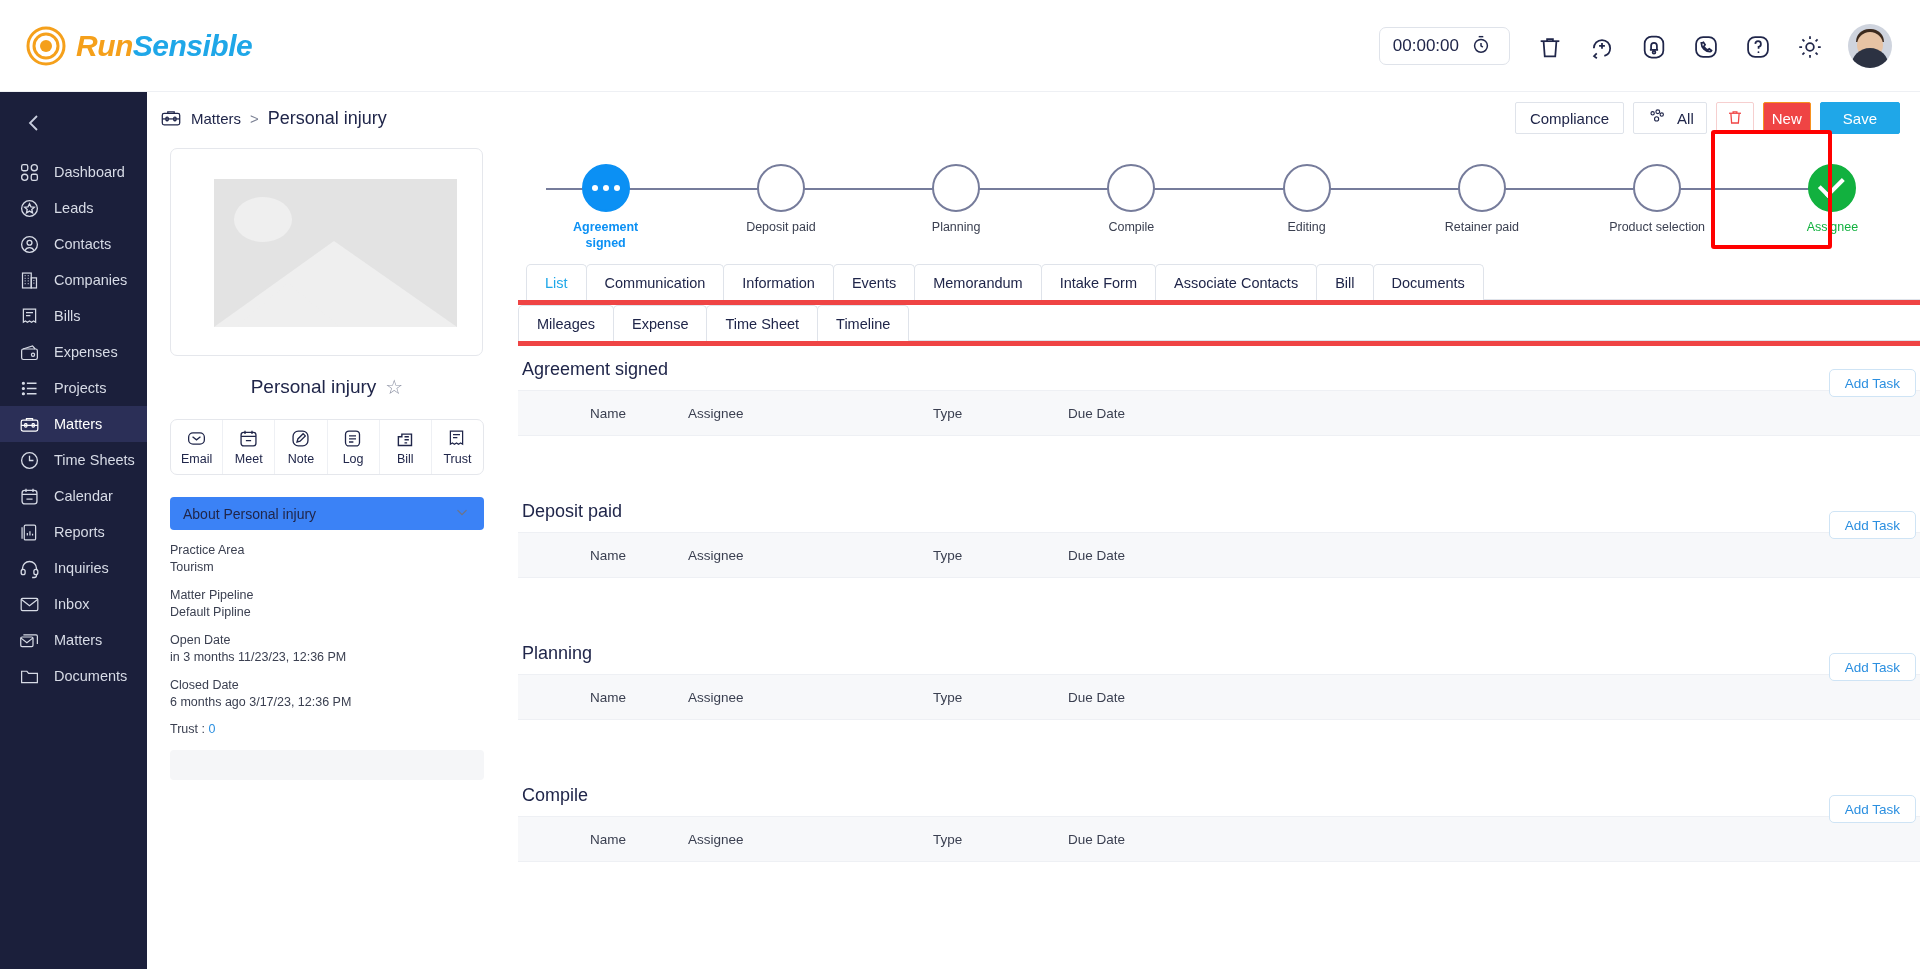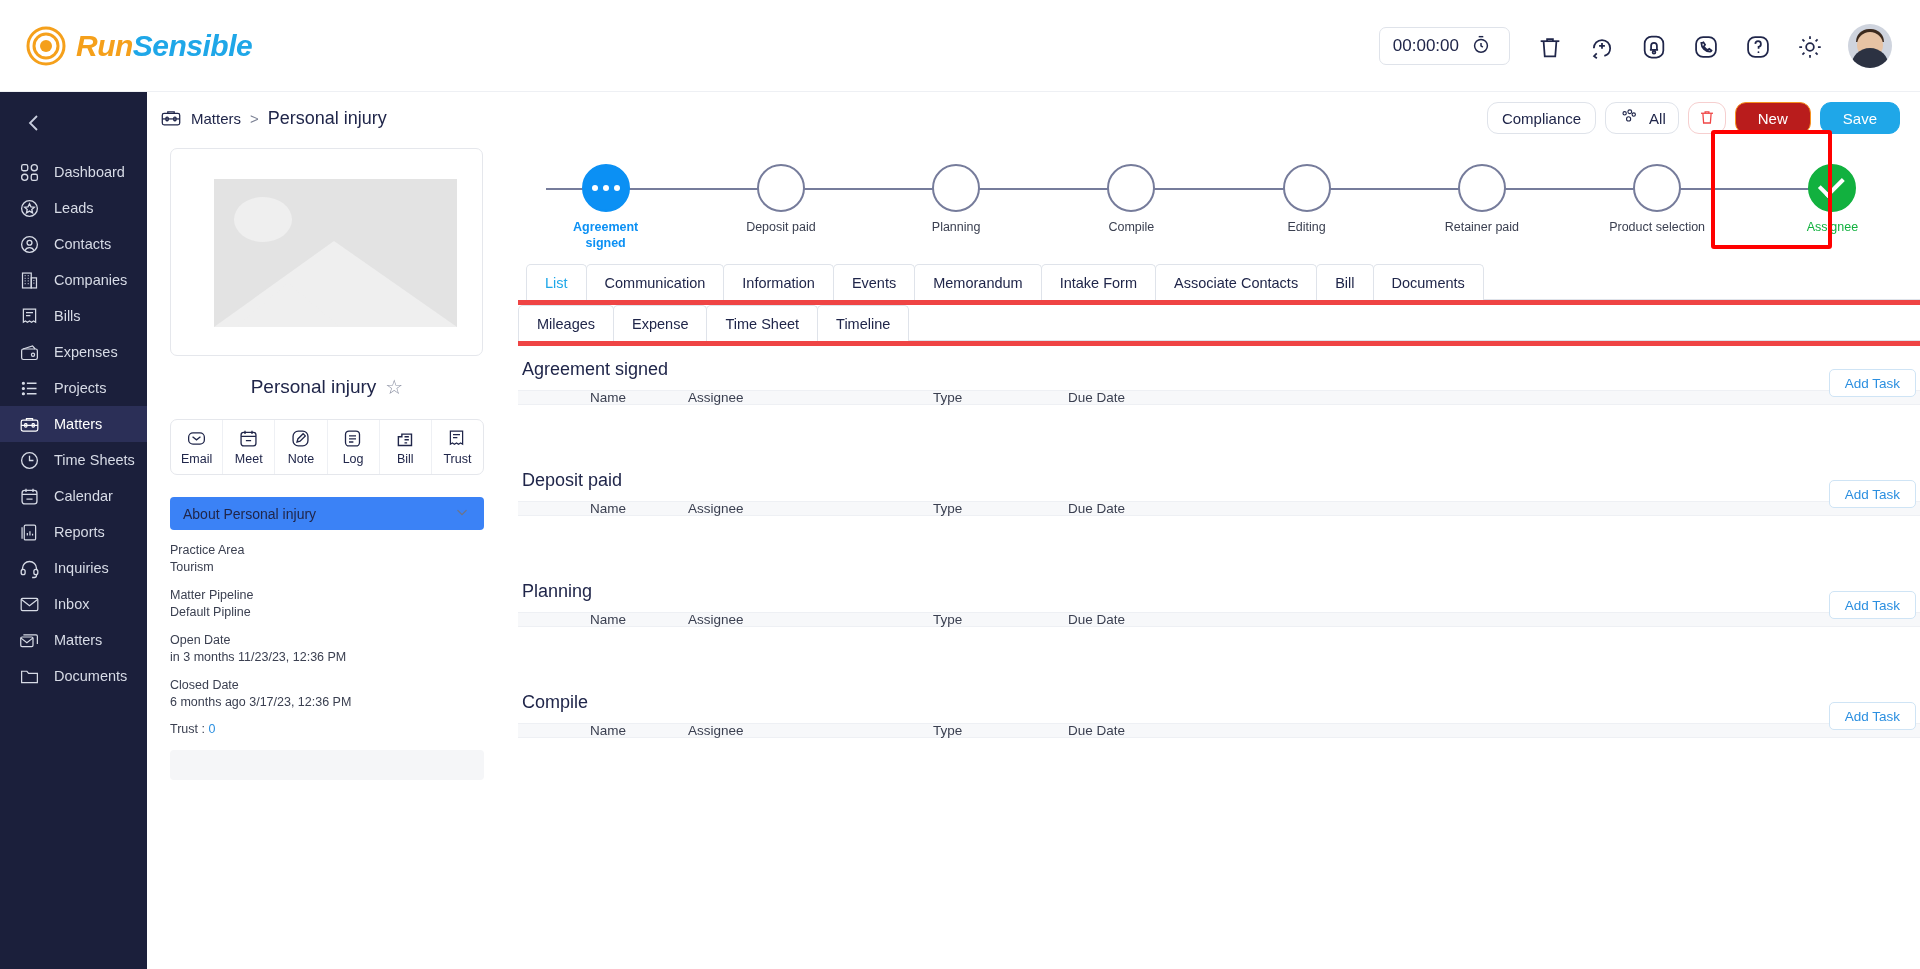--- a/index.html
+++ b/index.html
@@ -71,28 +71,28 @@
     display: flex; align-items: center;
   }
   .crumb { display: flex; align-items: center; gap: 9px; margin-left: 13px; }
   .crumb-ico { width: 22px; height: 22px; color: #20264a; }
   .crumb-a { font-size: 15px; color: #20264a; cursor: pointer; }
   .crumb-sep { font-size: 15px; color: #7b8194; }
   .crumb-cur { font-size: 18px; color: #20264a; font-weight: 500; }
 
   .actions { margin-left: auto; display: flex; align-items: center; gap: 9px; margin-right: 20px; }
   .btn {
-    height: 32px; border-radius: 11px; font-size: 15px;
+    height: 32px; border-radius: 2px; font-size: 15px;
     display: flex; align-items: center; justify-content: center;
     cursor: pointer; padding: 0 14px; border: 1px solid #dfe3ea;
     background: #fff; color: #20264a; white-space: nowrap;
   }
   .btn-all { gap: 9px; padding: 0 12px; }
   .btn-trash { padding: 0 9px; border-color: #f6cfcf; color: #f04646; }
-  .btn-new { background: #b91c1c; border-color: #F7921E; color: #fff; padding: 0 22px; }
+  .btn-new { background: #ef4444; border-color: #F7921E; color: #fff; padding: 0 8px; }
   .btn-save { background: #1FA7E8; border-color: #1FA7E8; color: #fff; padding: 0 22px; }
 
   
   .leftcol { position: absolute; left: 147px; top: 144px; width: 360px; height: 825px; background: #fff; }
   .thumb {
     margin: 4px 23px 0 23px; width: 313px; height: 208px;
     border: 1px solid #e5e7ec; border-radius: 7px;
     background: #ffffff; position: relative; overflow: hidden;
   }
   .thumb-inner { position: absolute; left: 43px; top: 30px; width: 243px; height: 148px; background: #e3e3e3; }
@@ -180,21 +180,21 @@
   .grp { margin-top: 12px; }
   .grp-head { display: flex; align-items: center; padding: 0 4px 0 4px; height: 42px; }
   .grp-title { font-size: 18px; color: #20264a; }
   .add-task {
     margin-left: auto; height: 28px; padding: 0 15px;
     border: 1px solid #cfe4f5; border-radius: 5px;
     background: #fff; color: #2b8fe0; font-size: 13.5px;
     display: flex; align-items: center; cursor: pointer; margin-top: 28px;
   }
   .thead {
-    display: flex; height: 15px; align-items: center;
+    display: flex; height: 46px; align-items: center;
     background: #f7f8fa; border-top: 1px solid #eef0f4; border-bottom: 1px solid #eef0f4;
     font-size: 13.5px; color: #3b4051;
   }
   .th { padding-left: 10px; }
   .th.c1 { width: 160px; padding-left: 72px; }
   .th.c2 { width: 245px; }
   .th.c3 { width: 135px; }
   .th.c4 { width: 200px; }
   .row-space { height: 42px; }
 </style>

